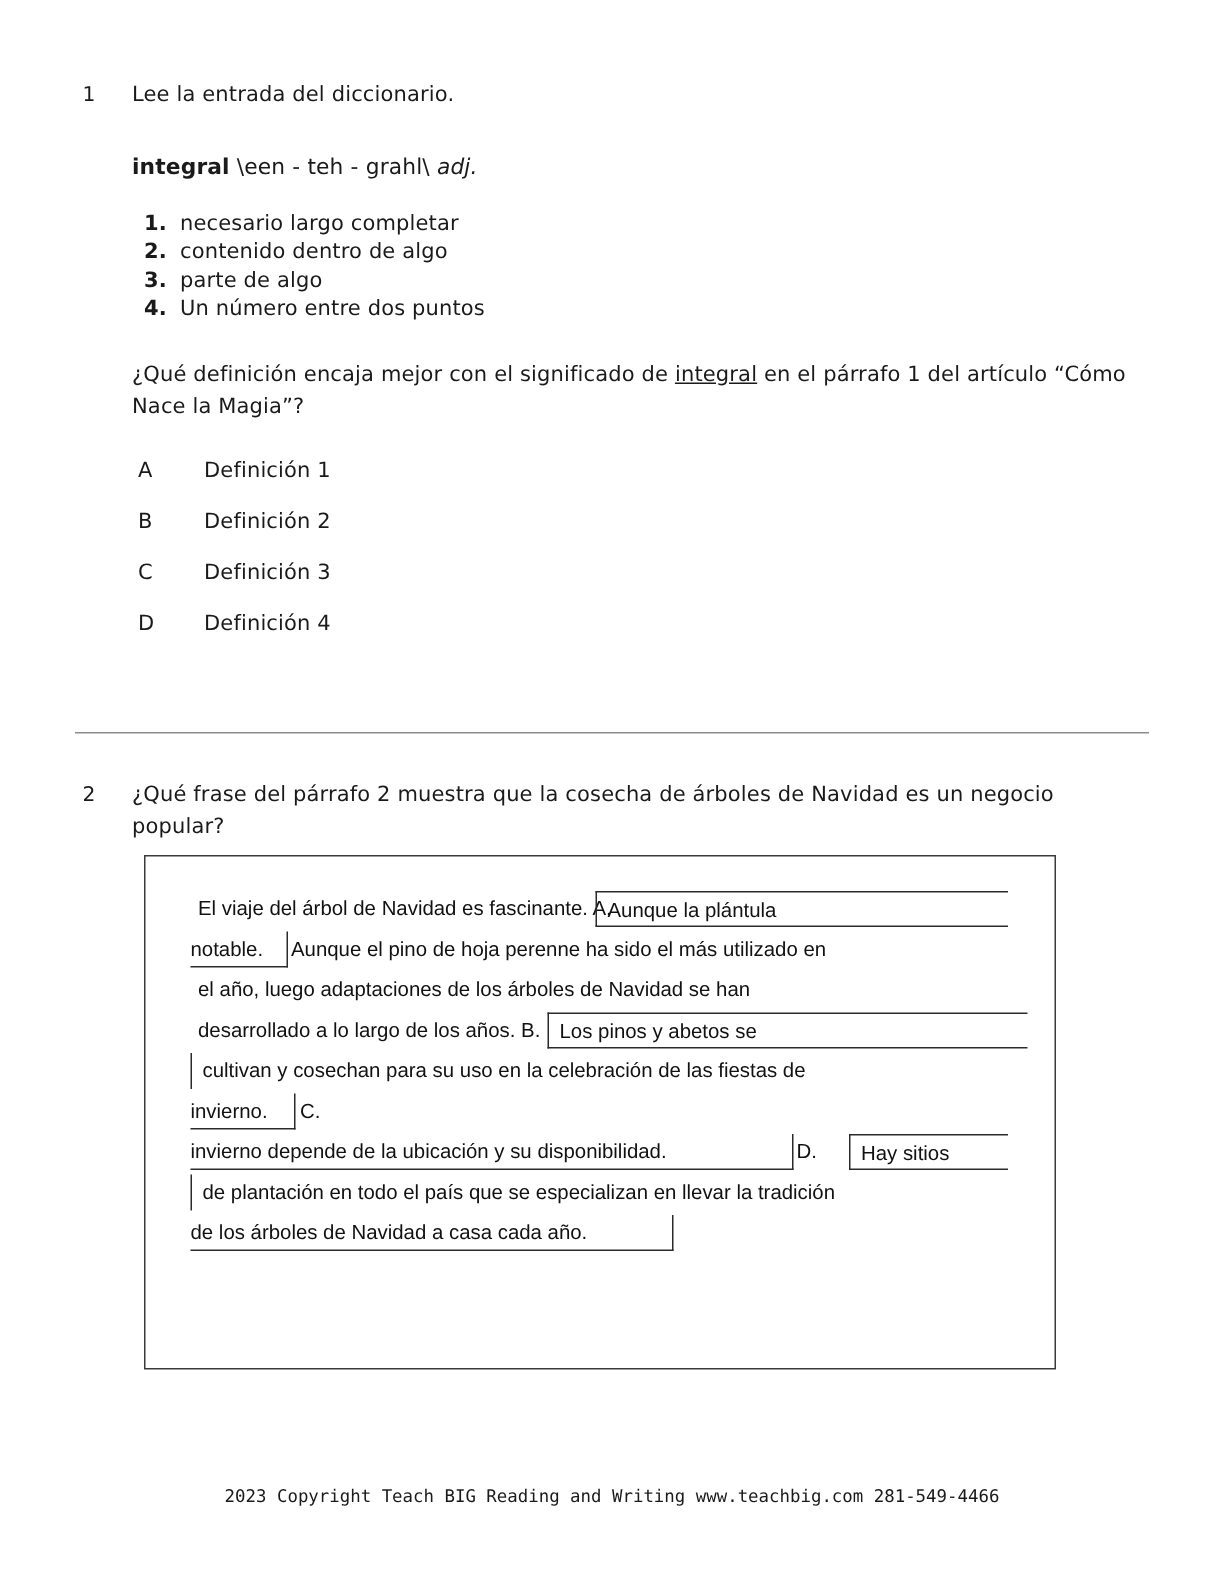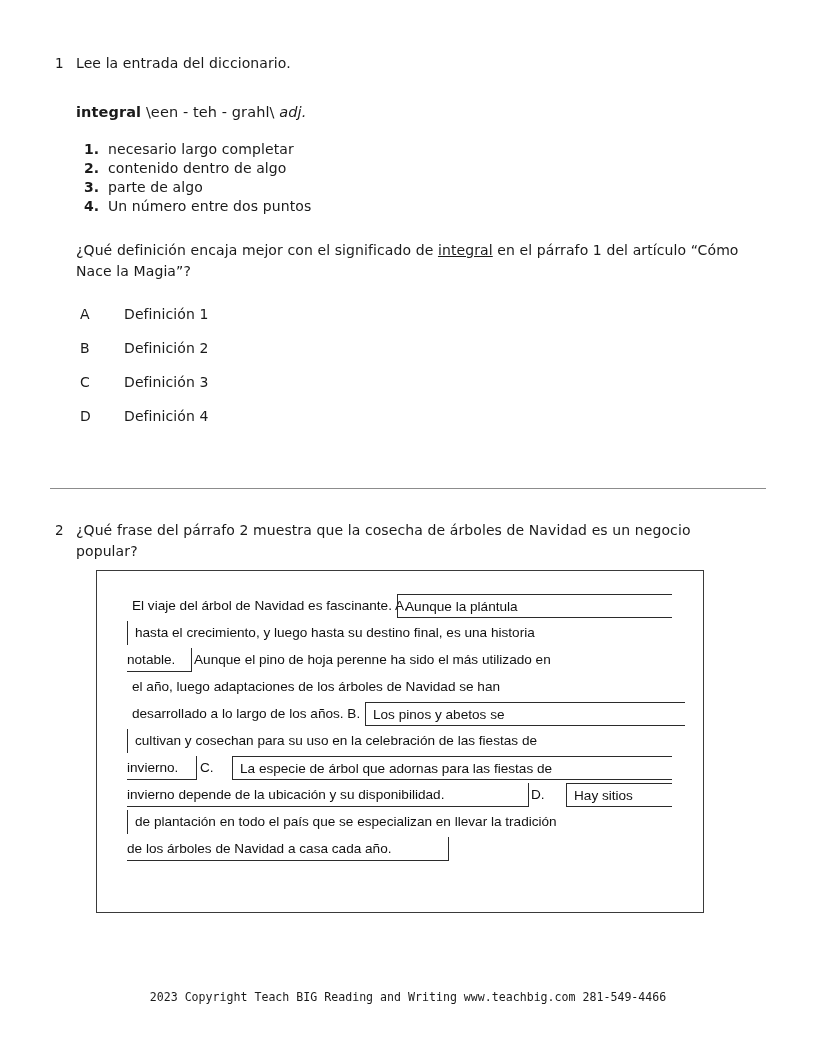--- a/index.html
+++ b/index.html
@@ -32,21 +32,21 @@
     position: absolute;
     left: 55px;
     top: 0;
     font-size: 13.5px;
     font-family: "DejaVu Sans", sans-serif;
     color: #1a1a1a;
     line-height: 20px;
   }
   .q-body {
     position: absolute;
-    left: 76px;
+    left: 88px;
     top: 0;
     width: 672px;
   }
   .q-stem {
     font-size: 14px;
     line-height: 21px;
     color: #1a1a1a;
     letter-spacing: 0.1px;
   }
 
@@ -248,40 +248,36 @@
     </div>
   </div>
 
   <div class="passage-box">
     <div class="passage-inner" id="passage-inner">
         <div class="p-line">
           <span class="plain" style="left: 0px;">El viaje del árbol de Navidad es fascinante. A.</span>
           <span class="hl start" style="width: 275px; left: 265px;">Aunque la plántula</span>
         </div>
         <div class="p-line">
-          <span class="hl start nb-top nb-bot" style="width: 545px; left: -5px;">hasta el crecimiento, y luego hasta su destino final, es una historia</span>
-        </div>
-        <div class="p-line">
           <span class="hl end nb-top" style="width: 65px; left: -5px;">notable.</span>
           <span class="plain" style="left: 62px;">Aunque el pino de hoja perenne ha sido el más utilizado en</span>
         </div>
         <div class="p-line">
           <span class="plain" style="left: 0px;">el año, luego adaptaciones de los árboles de Navidad se han</span>
         </div>
         <div class="p-line">
           <span class="plain" style="left: 0px;">desarrollado a lo largo de los años. B.</span>
           <span class="hl start" style="width: 320px; left: 233px;">Los pinos y abetos se</span>
         </div>
         <div class="p-line">
           <span class="hl start nb-top nb-bot" style="width: 545px; left: -5px;">cultivan y cosechan para su uso en la celebración de las fiestas de</span>
         </div>
         <div class="p-line">
           <span class="hl end nb-top" style="width: 70px; left: -5px;">invierno.</span>
           <span class="plain" style="left: 68px;">C.</span>
-          <span class="hl start" style="width: 440px; left: 100px;">La especie de árbol que adornas para las fiestas de</span>
         </div>
         <div class="p-line">
           <span class="hl end nb-top" style="width: 402px; left: -5px;">invierno depende de la ubicación y su disponibilidad.</span>
           <span class="plain" style="left: 399px;">D.</span>
           <span class="hl start" style="width: 106px; left: 434px;">Hay sitios</span>
         </div>
         <div class="p-line">
           <span class="hl start nb-top nb-bot" style="width: 545px; left: -5px;">de plantación en todo el país que se especializan en llevar la tradición</span>
         </div>
         <div class="p-line">

